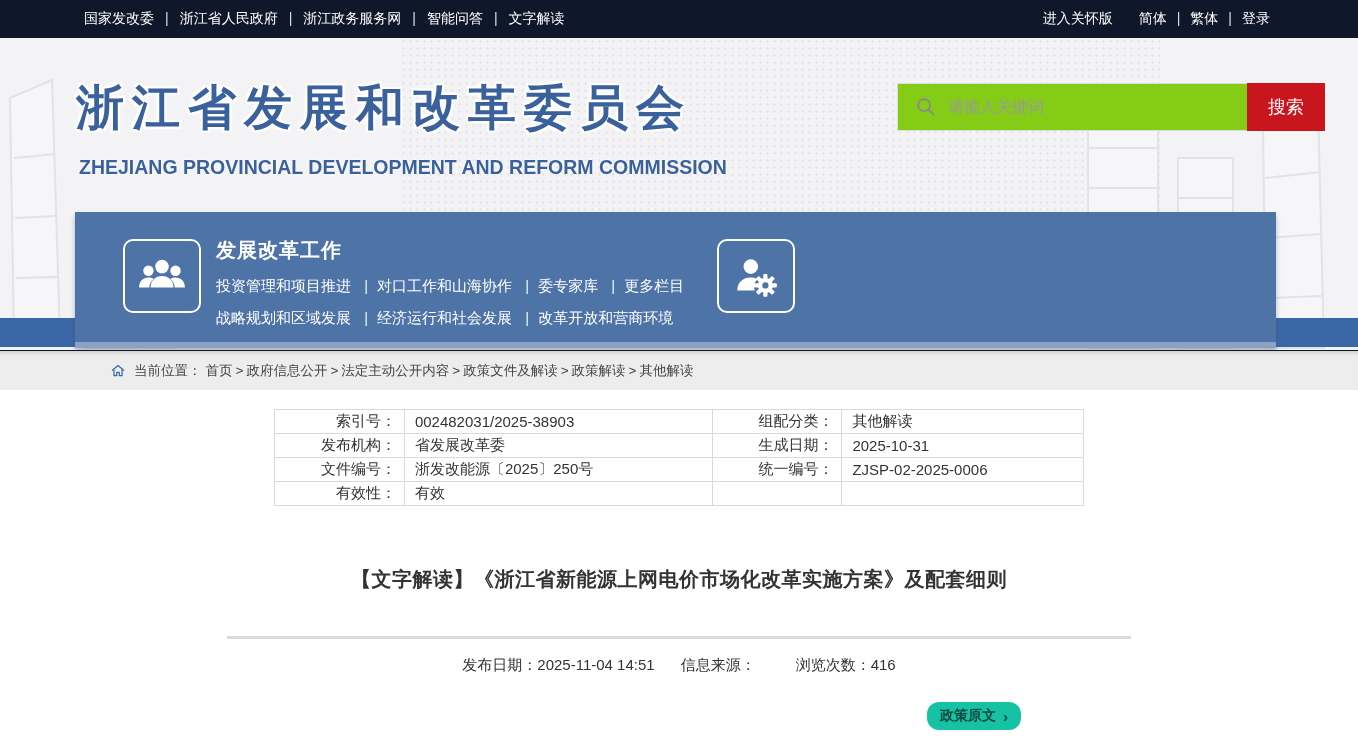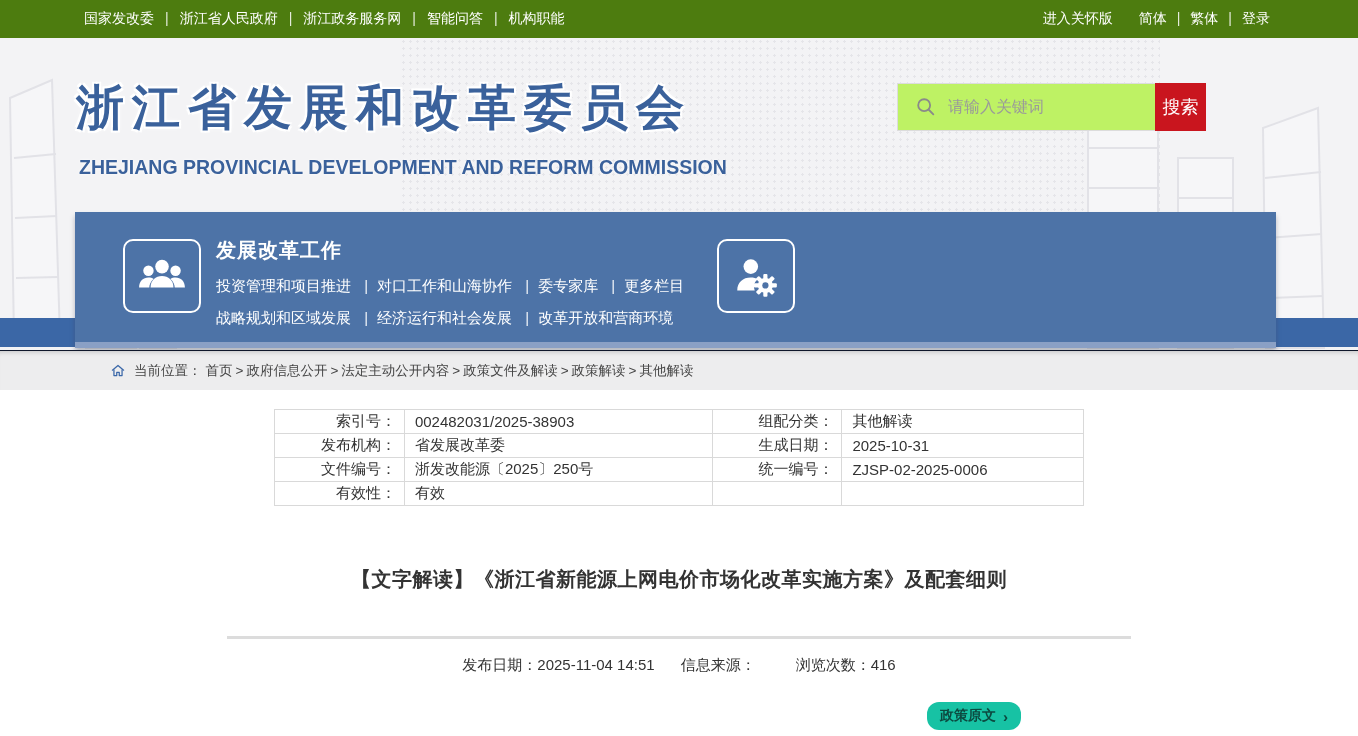--- a/index.html
+++ b/index.html
@@ -4,21 +4,21 @@
 <style>
   * { margin:0; padding:0; box-sizing:border-box; }
   body {
     font-family: "Liberation Sans", "DejaVu Sans", sans-serif;
     background:#ffffff; color:#333;
   }
   .page { width:1358px; min-height:736px; position:relative; margin:0 auto; background:#fff; }
 
   
   .topbar {
-    height:38px; background:#4d7c0f; color:#fff;
+    height:38px; background:#0f172a; color:#fff;
     display:flex; align-items:center; justify-content:space-between;
     padding:0 88px 0 84px; font-size:14px;
   }
   .topbar a { color:#fff; text-decoration:none; cursor:pointer; }
   .tleft, .tright { display:flex; align-items:center; }
   .tlink + .tlink::before { content:"|"; margin:0 11px; color:rgba(255,255,255,.85); }
   .care { margin-right:26px; }
   .lgroup { display:flex; align-items:center; }
   .lgroup .tlink2 + .tlink2::before { content:"|"; margin:0 10px; color:rgba(255,255,255,.85); }
 
@@ -35,22 +35,22 @@
     position:absolute; left:76px; top:38px;
     font-size:48px; font-weight:bold; color:#3a619b; letter-spacing:8px; white-space:nowrap;
     text-shadow:-2px -2px 0 #fff, 2px -2px 0 #fff, -2px 2px 0 #fff, 2px 2px 0 #fff, 0 0 6px #fff;
   }
   .logo-en {
     position:absolute; left:79px; top:118px;
     font-size:19.5px; font-weight:bold; color:#3a619b; letter-spacing:0px; white-space:nowrap;
     text-shadow:0 0 3px #fff;
   }
   
-  .search { position:absolute; left:897px; top:45px; width:309px; height:48px; display:flex;
-            background:#bef264; border:1px solid #dcdcdc; }
+  .search { position:absolute; left:897px; top:45px; width:428px; height:48px; display:flex;
+            background:#84cc16; border:1px solid #dcdcdc; }
   .search-left { flex:1; display:flex; align-items:center; padding-left:17px; cursor:text; }
   .search-input { border:none; outline:none; flex:1; font-size:16px; color:#333; margin-left:11px;
                   font-family:inherit; background:transparent; }
   .search-input::placeholder { color:#9a9a9a; }
   .search-btn { width:78px; height:48px; margin:-1px -1px -1px 0; border:none; background:#c9151e;
                 color:#fff; font-size:18px; cursor:pointer; font-family:inherit; }
 
   
   .strip { position:absolute; left:0; top:280px; width:100%; height:29px; background:#3b67a6; }
   .navband {
@@ -113,21 +113,21 @@
 <body>
 
 <div class="page">
 
   <div class="topbar">
     <div class="tleft">
       <a class="tlink">国家发改委</a>
       <a class="tlink">浙江省人民政府</a>
       <a class="tlink">浙江政务服务网</a>
       <a class="tlink">智能问答</a>
-      <a class="tlink">机构职能</a>
+      <a class="tlink">文字解读</a>
     </div>
     <div class="tright">
       <a class="care">进入关怀版</a>
       <span class="lgroup">
         <a class="tlink2">简体</a>
         <a class="tlink2">繁体</a>
         <a class="tlink2">登录</a>
       </span>
     </div>
   </div>

